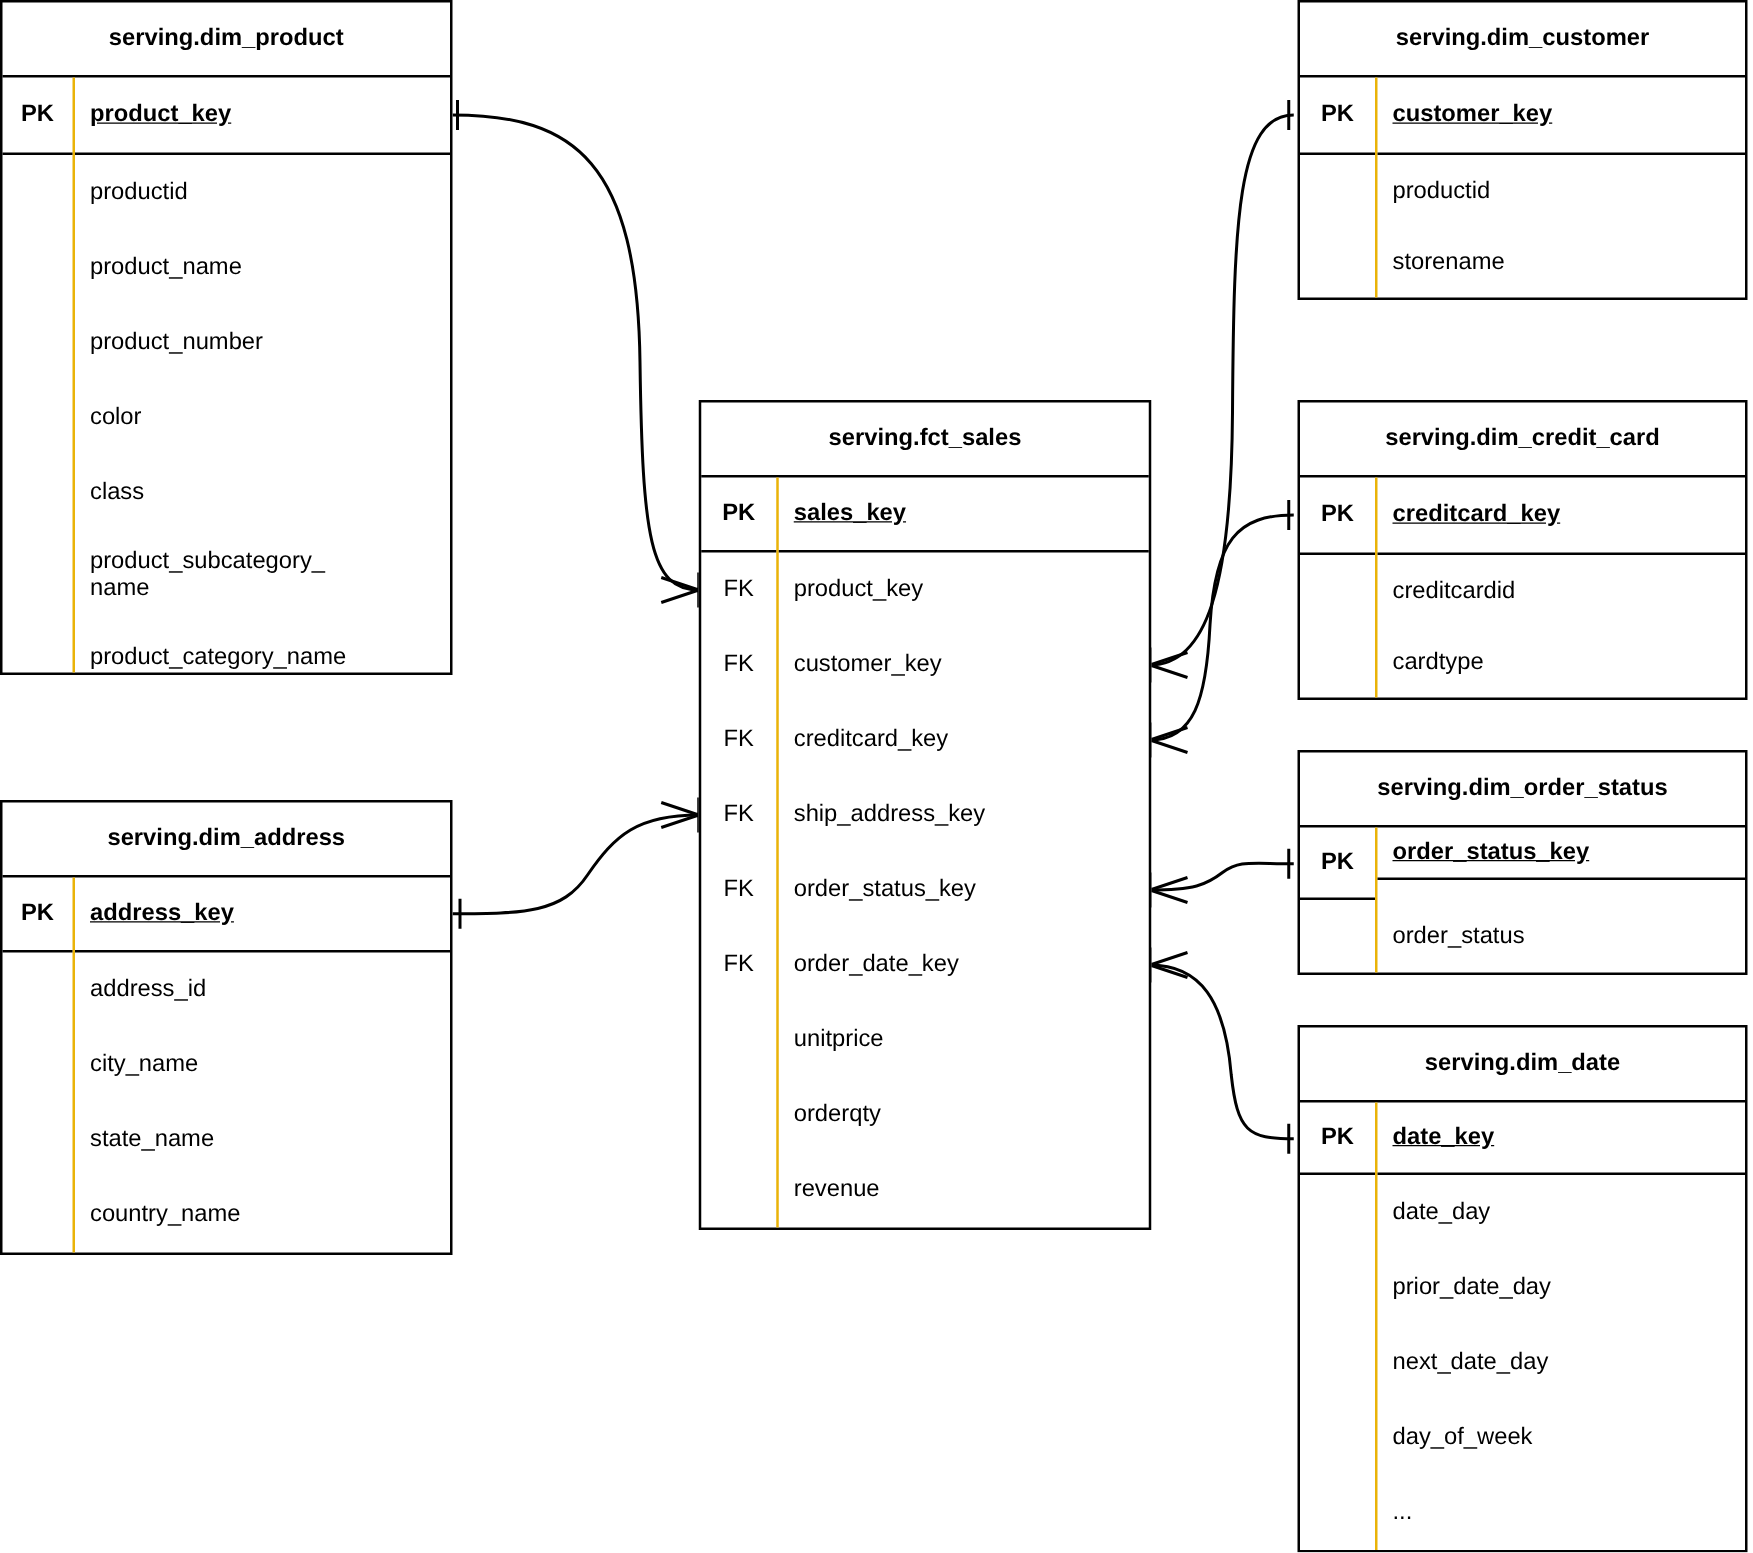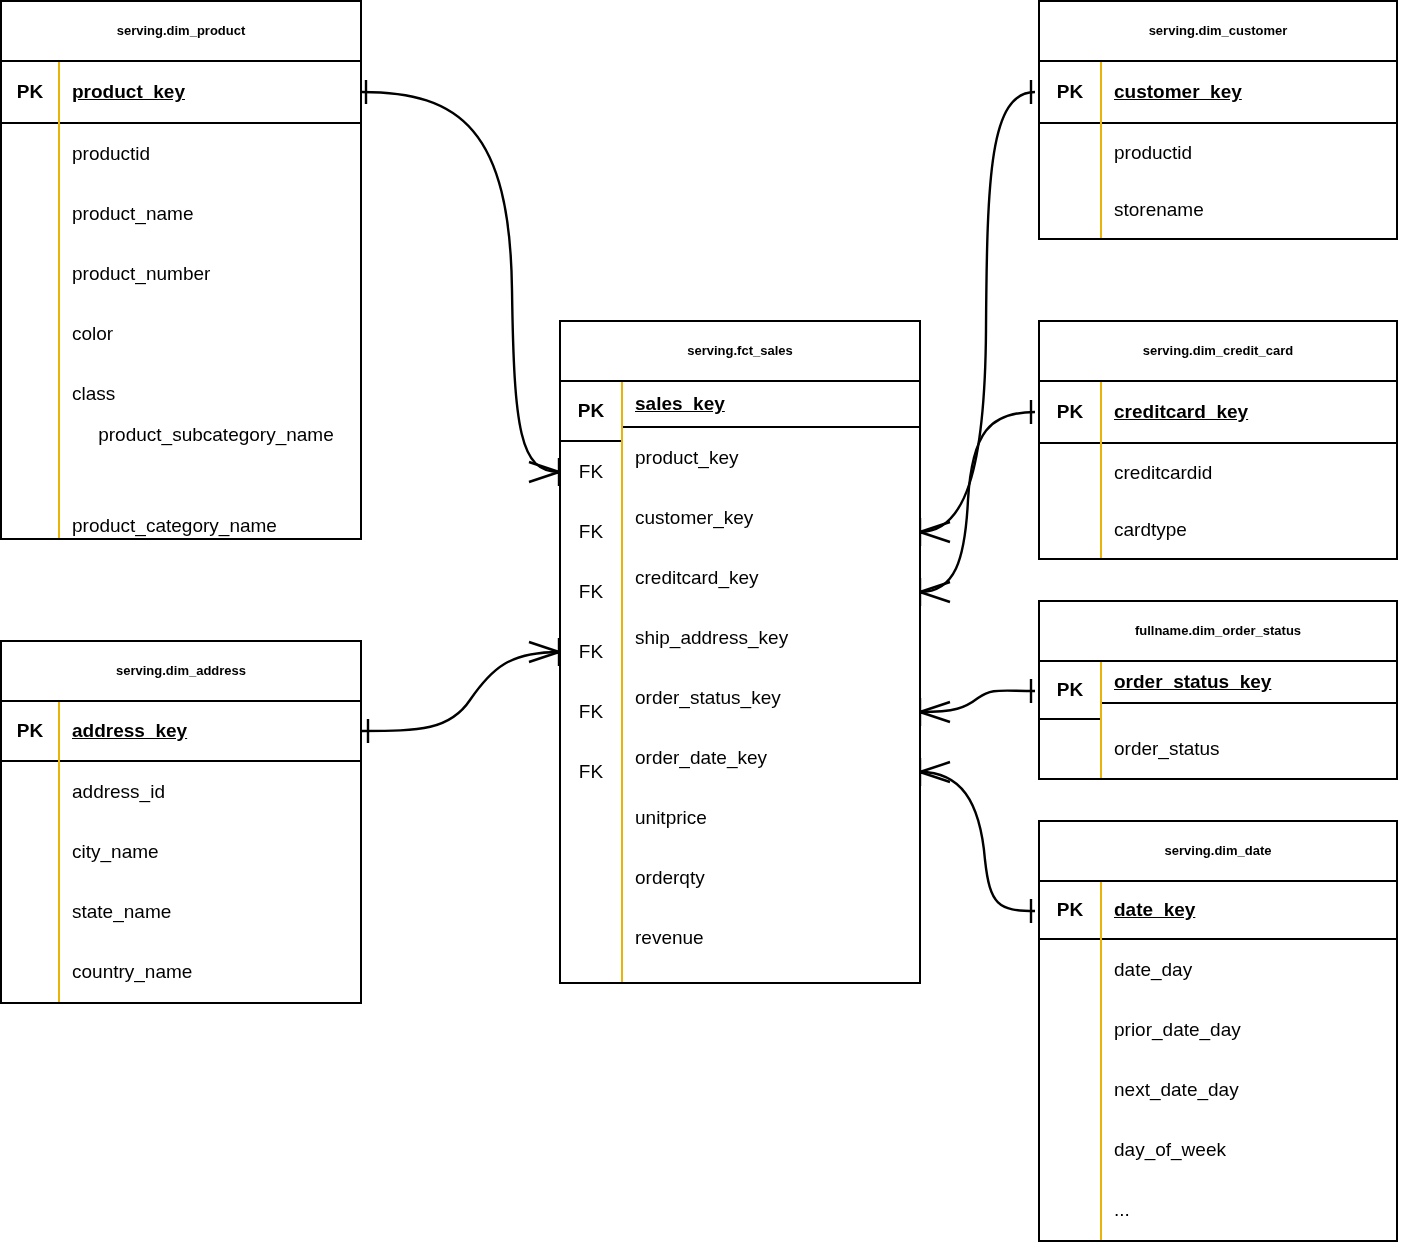--- a/index.html
+++ b/index.html
@@ -28,21 +28,21 @@
     box-sizing: border-box;
     border: 2px solid #000000;
     background: #ffffff;
   }
   .entity-title {
     box-sizing: border-box;
     height: 60px;
     line-height: 58px;
     text-align: center;
     font-weight: bold;
-    font-size: 13px;
+    font-size: 19px;
     color: #000000;
     border-bottom: 2px solid #000000;
     white-space: nowrap;
     overflow: hidden;
   }
   .entity-body {
     display: flex;
     align-items: stretch;
   }
   .key-col {
@@ -86,20 +86,21 @@
   }
   .cell.fktag {
     justify-content: center;
     font-weight: normal;
   }
   .cell.blank {
     
   }
   .wrap2 {
     display: flex;
+    flex-direction: column;
     justify-content: center;
     align-items: flex-start;
     line-height: 1.17;
   }
 </style>
 </head>
 <body>
 
 <div id="canvas">
 
@@ -210,21 +211,21 @@
           <div class="cell fktag" style="height:60px;">FK</div>
           <div class="cell fktag" style="height:60px;">FK</div>
           <div class="cell fktag" style="height:60px;">FK</div>
           <div class="cell fktag" style="height:60px;">FK</div>
           <div class="cell blank" style="height:60px;"></div>
           <div class="cell blank" style="height:60px;"></div>
           <div class="cell blank" style="height:60px;"></div>
         </div>
       </div>
       <div class="field-col">
-        <div class="pk-band" style="height:46px;">
+        <div class="pk-band" style="height:60px;">
           <div class="cell fieldname pkname" style="height:100%;">sales_key</div>
         </div>
         <div class="attr-band" style="height:540px;">
           <div class="cell fieldname" style="height:60px;">product_key</div>
           <div class="cell fieldname" style="height:60px;">customer_key</div>
           <div class="cell fieldname" style="height:60px;">creditcard_key</div>
           <div class="cell fieldname" style="height:60px;">ship_address_key</div>
           <div class="cell fieldname" style="height:60px;">order_status_key</div>
           <div class="cell fieldname" style="height:60px;">order_date_key</div>
           <div class="cell fieldname" style="height:60px;">unitprice</div>
@@ -277,21 +278,21 @@
         </div>
         <div class="attr-band" style="height:114px;">
           <div class="cell fieldname" style="height:57px;">creditcardid</div>
           <div class="cell fieldname" style="height:57px;">cardtype</div>
         </div>
       </div>
     </div>
   </div>
 
   <div class="entity" style="left:1038px; top:600px; width:360px; height:180px;">
-    <div class="entity-title">fullname.dim_order_status</div>
+    <div class="entity-title">serving.dim_order_status</div>
     <div class="entity-body" style="height:116px;">
       <div class="key-col" style="width:62px;">
         <div class="pk-band" style="height:58px;">
           <div class="cell keytag" style="height:100%;">PK</div>
         </div>
         <div class="attr-band" style="height:58px;">
           <div class="cell blank" style="height:58px;"></div>
         </div>
       </div>
       <div class="field-col">

